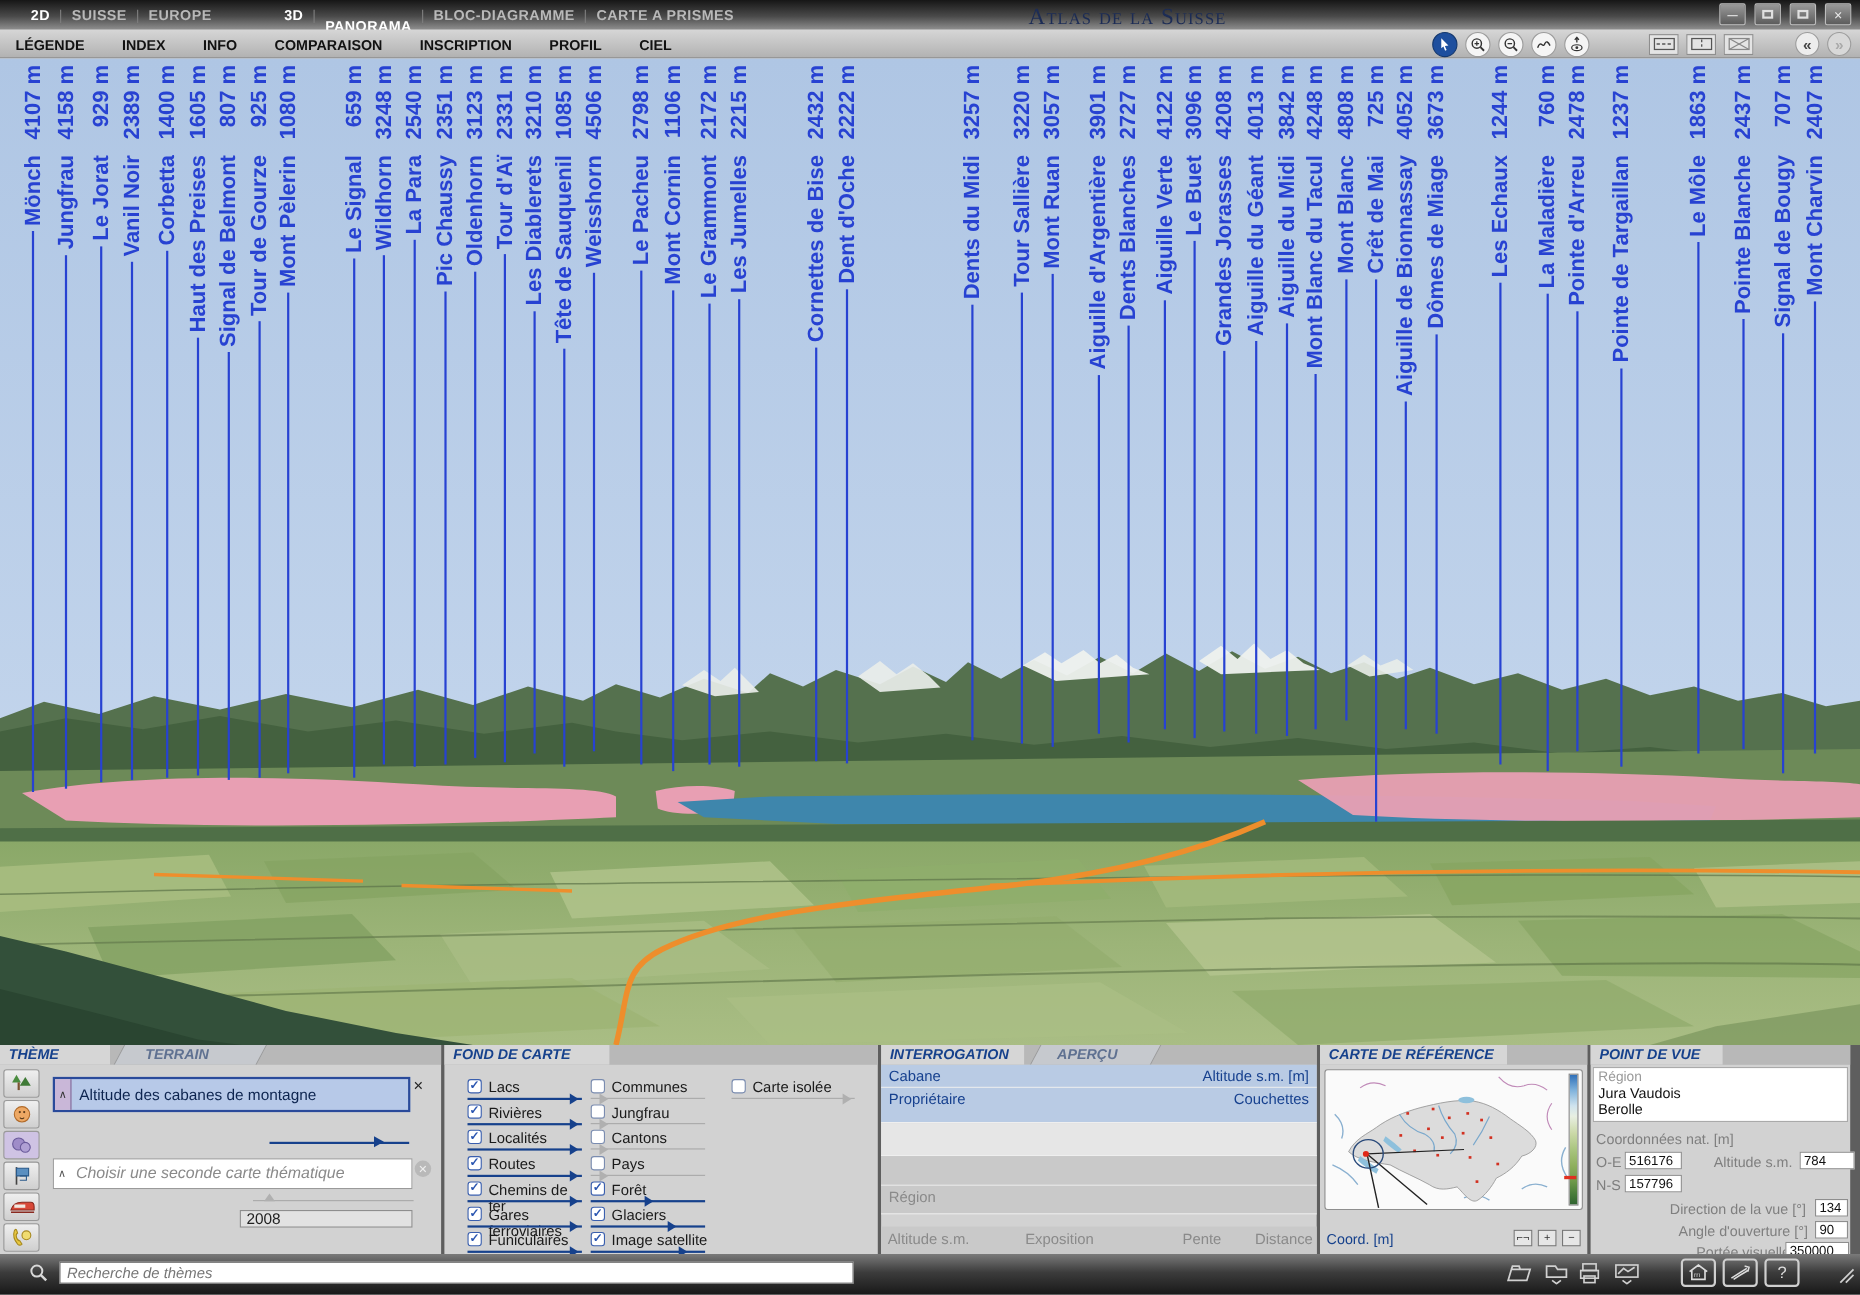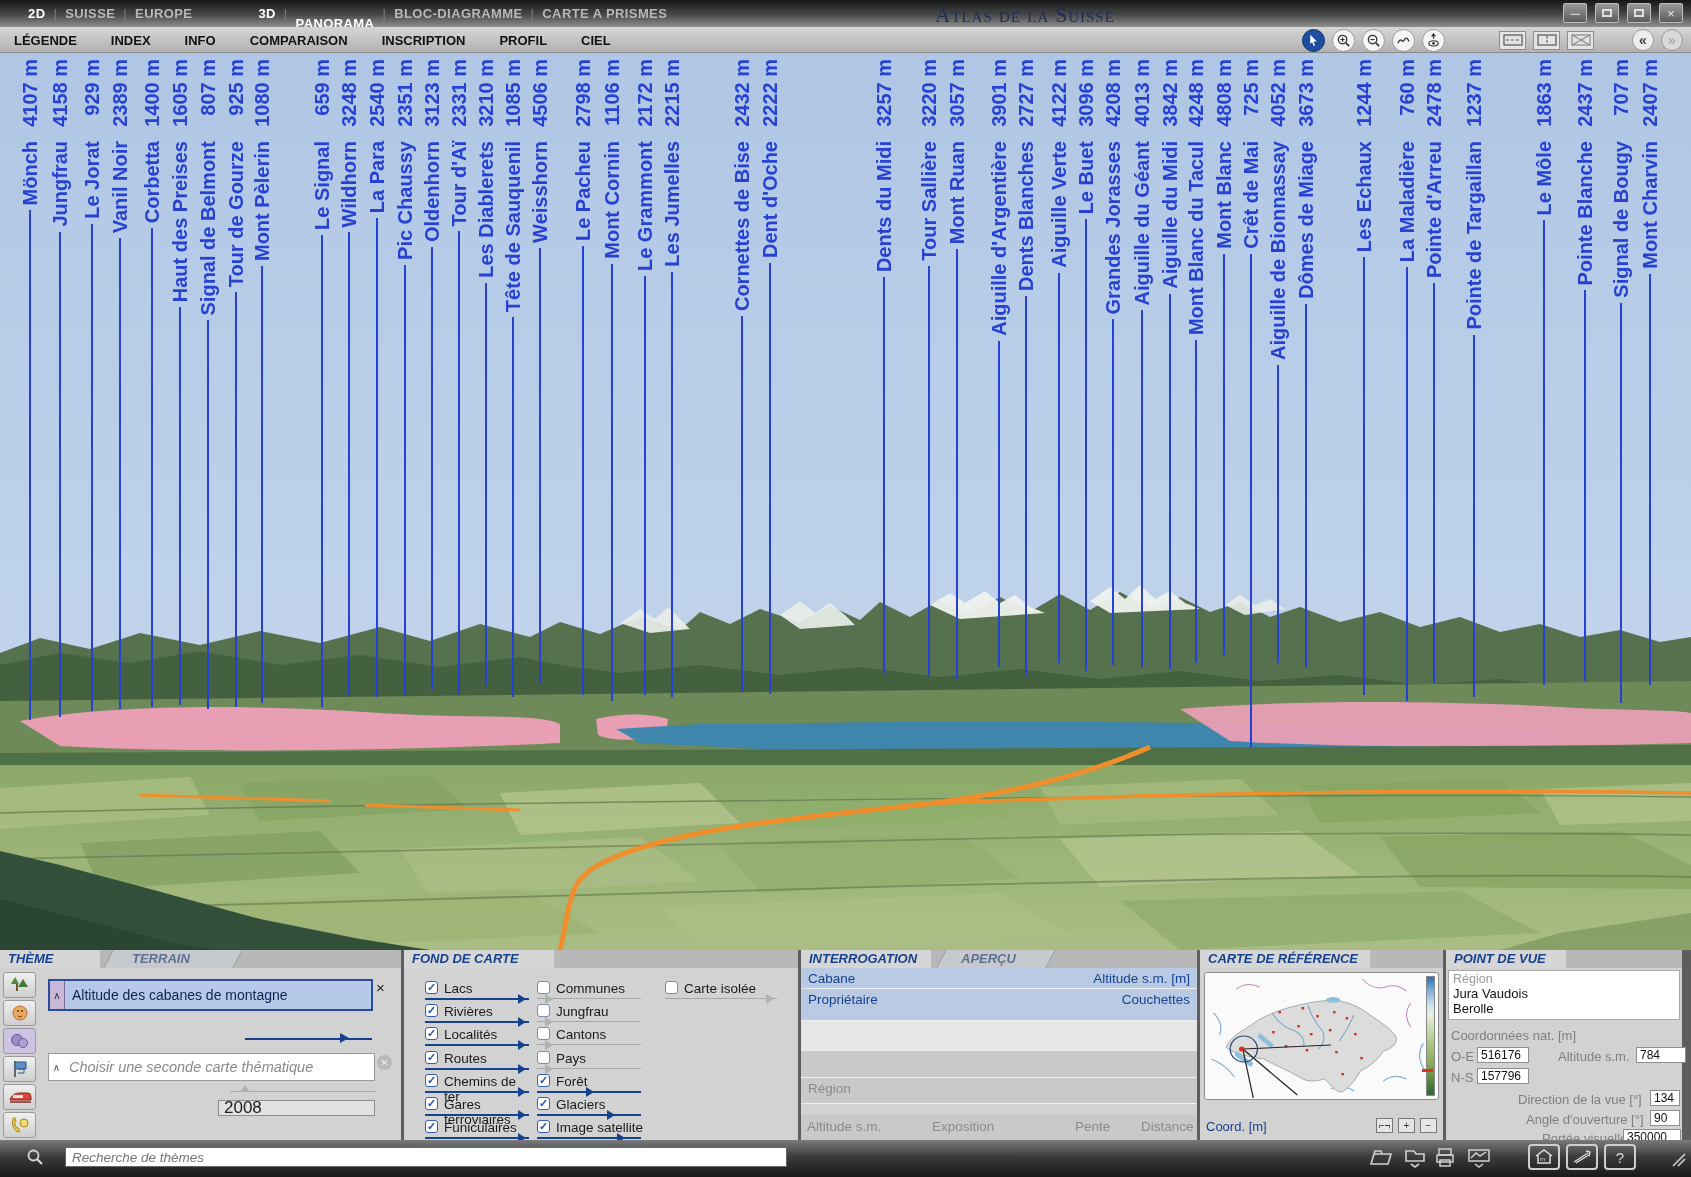--- a/index.html
+++ b/index.html
@@ -86,21 +86,21 @@
   .tsel2 { position:absolute; left:48px; top:85px; width:327px; height:28px; background:#fff;
     border:1px solid #9a9a9a; display:flex; align-items:center; }
   .tsel2 .chev { width:15px; height:100%; color:#555; font-size:10px; display:flex; align-items:center; justify-content:center; cursor:pointer; }
   .tsel2 .tlabel { padding-left:5px; font-size:14.5px; font-style:italic; color:#8a8a8a; }
   .gxbtn { position:absolute; left:377px; top:87px; width:15px; height:15px; border-radius:50%;
     background:#b9b9b9; color:#efefef; font-size:10px; display:flex; align-items:center; justify-content:center; cursor:pointer; }
   .gline { position:absolute; height:1px; background:#a8a8a8; }
   .gmark { position:absolute; width:0; height:0; border-bottom:7px solid #b0b0b0;
     border-left:5px solid transparent; border-right:5px solid transparent; }
   #year-box { position:absolute; left:218px; top:132px; width:157px; height:16px;
-    background:#e2e2e2; border:1px solid #8e8e8e; font-size:17px; color:#222; padding-left:5px; }
+    background:#e2e2e2; border:1px solid #8e8e8e; font-size:14px; color:#222; padding-left:5px; }
 
   
   #p-fond { left:404px; width:394px; }
   .fond-col { position:absolute; top:12px; }
   #fond-col1 { left:19px; width:112px; }
   #fond-col2 { left:131px; width:116px; }
   #fond-col3 { left:259px; width:122px; }
   .fond-row { position:relative; height:23.2px; }
   .cb { position:absolute; left:2px; top:1px; width:13px; height:13px; background:#fff;
     border:1.5px solid #3a5fae; border-radius:3px; font-size:11px; font-weight:bold; color:#2a55b0;
@@ -142,21 +142,21 @@
     border:1px solid #aaa; font-size:13px; padding:1px 4px; }
   .pdv-white .gray { color:#9a9a9a; font-size:12.5px; }
   .pdv-white .black { color:#111; }
   .pdv-lab { position:absolute; font-size:13px; color:#7f7f7f; }
   .pdv-in { position:absolute; height:16px; background:#fff; border:1px solid #8e8e8e;
     font-size:12px; color:#111; padding:0 3px; font-family:"Liberation Sans",sans-serif; }
 
   
   #bottombar { position:absolute; top:1140px; left:0; width:1691px; height:37px;
     background:linear-gradient(180deg,#7a7a7a 0%,#3c3c3c 45%,#181818 100%); }
-  #search-wrap { position:absolute; left:26px; top:7px; display:flex; align-items:center; gap:21px;justify-content:space-between; }
+  #search-wrap { position:absolute; left:26px; top:7px; display:flex; align-items:center; gap:10px;justify-content:space-between; }
   #search-input { width:722px; height:20px; background:#fff; border:1px solid #666;
     font-size:13.5px; font-style:italic; color:#444; padding:0 6px; }
   .bbicon { position:absolute; top:6px; cursor:pointer; }
   .bbox { position:absolute; top:4px; width:32px; height:26px; border:2px solid #cfcfcf; border-radius:4px;
     display:flex; align-items:center; justify-content:center; color:#dcdcdc; font-size:15px; cursor:pointer; }
   #grip { position:absolute; right:4px; top:8px; width:20px; height:20px; cursor:nwse-resize; }
 </style>
 </head>
 <body>
 

